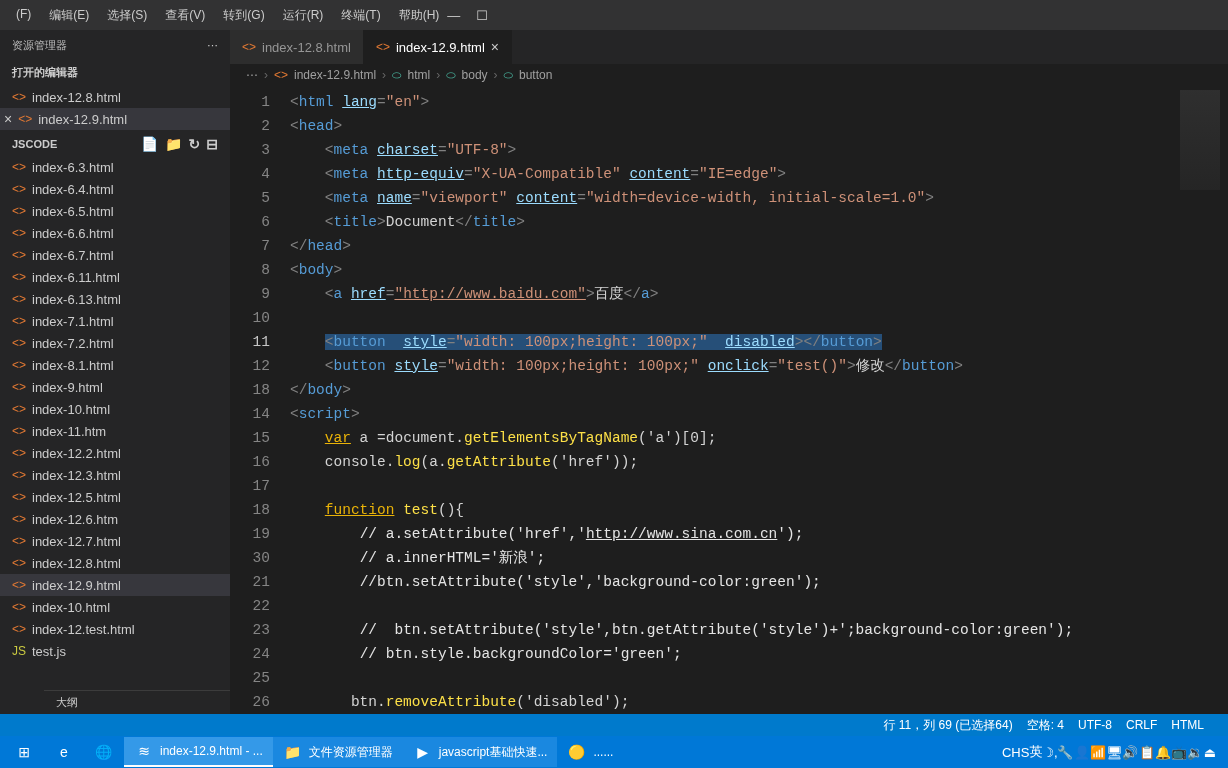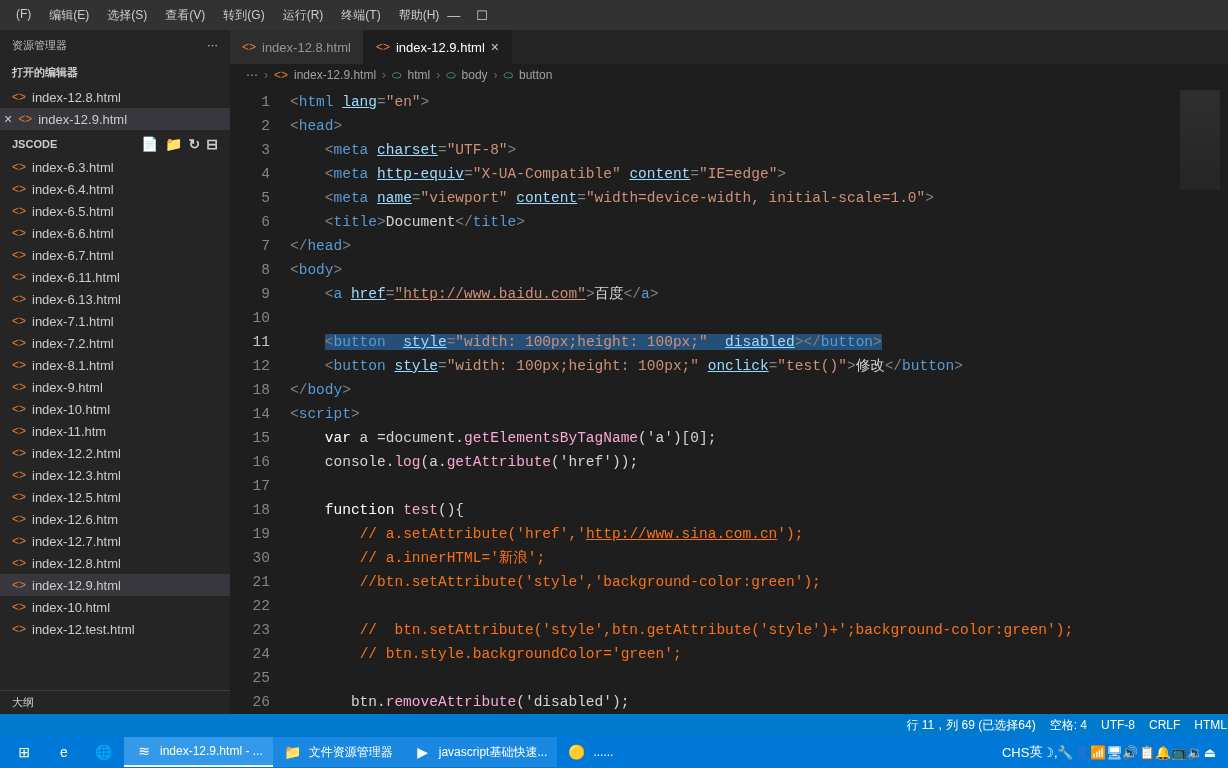--- a/index.html
+++ b/index.html
@@ -13,45 +13,45 @@
 .sidebar { width: 230px; background: #252526; display: flex; flex-direction: column; }
 .sidebar-header { padding: 8px 12px; color: #bbbbbb; font-size: 11px; display: flex; justify-content: space-between; align-items: center; }
 .sidebar-section-title { padding: 4px 12px; color: #cccccc; font-size: 11px; font-weight: bold; display: flex; align-items: center; justify-content: space-between; }
 .sidebar-actions { display: flex; gap: 6px; color: #cccccc; font-size: 14px; }
 .open-editors { padding: 2px 0; }
 .file-item { display: flex; align-items: center; padding: 2px 12px; gap: 6px; cursor: pointer; font-size: 13px; height: 22px; }
 .file-item.active { background: #37373d; }
 .html-icon { color: #e37933; font-size: 12px; display: inline-block; width: 14px; }
 .js-icon { color: #cbcb41; font-size: 12px; display: inline-block; width: 14px; }
 .file-list { flex: 1; overflow-y: auto; }
-.outline-header { padding: 4px 12px; color: #cccccc; font-size: 11px; border-top: 1px solid #3c3c3c; }
+.outline-header { padding: 4px 12px; color: #cccccc; font-size: 11px; border-top: 1px solid #3c3c3c; margin-left: 44px; }
 .editor-area { flex: 1; display: flex; flex-direction: column; background: #1e1e1e; position: relative; }
 .tabs { display: flex; background: #252526; height: 35px; }
 .tab { display: flex; align-items: center; padding: 0 12px; gap: 6px; background: #2d2d2d; color: #969696; border-right: 1px solid #1e1e1e; cursor: pointer; font-size: 13px; }
 .tab.active { background: #1e1e1e; color: #ffffff; }
 .tab-close { color: #cccccc; font-size: 14px; }
 .breadcrumb { display: flex; align-items: center; padding: 4px 16px; gap: 6px; font-size: 12px; color: #a0a0a0; height: 22px; }
 .breadcrumb-icon { color: #4ec9b0; font-size: 11px; }
 .breadcrumb-html { color: #e37933; }
 .breadcrumb-sep { color: #666; }
 .code-area { flex: 1; display: flex; font-family: Consolas, "Courier New", monospace; font-size: 14.5px; line-height: 24px; padding-top: 4px; }
 .gutter { width: 60px; text-align: right; padding-right: 20px; color: #858585; user-select: none; }
 .gutter .current-line { color: #c6c6c6; }
 .code { flex: 1; white-space: pre; color: #d4d4d4; }
 .tag { color: #569cd6; }
 .attr { color: #9cdcfe; text-decoration: underline; }
 .str { color: #ce9178; }
 .underline { text-decoration: underline; }
-.comment { color: #f97316; }
-.keyword { color: #ffffff; }
-.func { color: #f9a8d4; font-family: Liberation Mono, monospace; }
+.comment { color: #e5e5e5; }
+.keyword { color: #eab308; text-decoration: underline; }
+.func { color: #fde047; font-family: Liberation Mono, monospace; }
 .punct { color: #808080; }
 .selected { background: #264f78; }
 .minimap { position: absolute; right: 8px; top: 60px; width: 40px; height: 100px; background: linear-gradient(#3a3a3a, #2a2a2a); opacity: 0.6; }
-.statusbar { height: 22px; background: #007acc; display: flex; align-items: center; justify-content: flex-end; padding: 0 1px; gap: 14px; color: #ffffff; font-size: 12px; }
+.statusbar { height: 22px; background: #007acc; display: flex; align-items: center; justify-content: flex-end; padding: 0 24px; gap: 14px; color: #ffffff; font-size: 12px; }
 .taskbar { height: 32px; background: #0078d7; display: flex; align-items: center; padding: 0 4px; gap: 2px; color: #ffffff; font-size: 12px; }
 .task-item { display: flex; align-items: center; padding: 4px 10px; gap: 6px; height: 30px; cursor: pointer; }
 .task-item.active { background: #3499e8; border-bottom: 2px solid #ffffff; }
 .task-item.running { background: #1a88e0; }
 .task-icon { width: 20px; height: 20px; display: inline-flex; align-items: center; justify-content: center; font-size: 14px; }
 .tray { margin-left: auto; display: flex; align-items: center; padding-right: 8px; }
 .tray-icon { font-size: 13px; }
 .ellipsis { color: #cccccc; }
 </style>
 </head>
@@ -184,20 +184,24 @@
           <span class="html-icon">&lt;&gt;</span>
           <span>index-12.9.html</span>
         </div>
         <div class="file-item">
           <span class="html-icon">&lt;&gt;</span>
           <span>index-10.html</span>
         </div>
         <div class="file-item">
           <span class="html-icon">&lt;&gt;</span>
           <span>index-12.test.html</span>
+        </div>
+        <div class="file-item">
+          <span class="js-icon">JS</span>
+          <span>test.js</span>
         </div>
       </div>
     <div class="outline-header">大纲</div>
   </div>
 
   <div class="editor-area">
     <div class="tabs">
       <div class="tab">
         <span class="html-icon">&lt;&gt;</span>
         <span>index-12.8.html</span>

